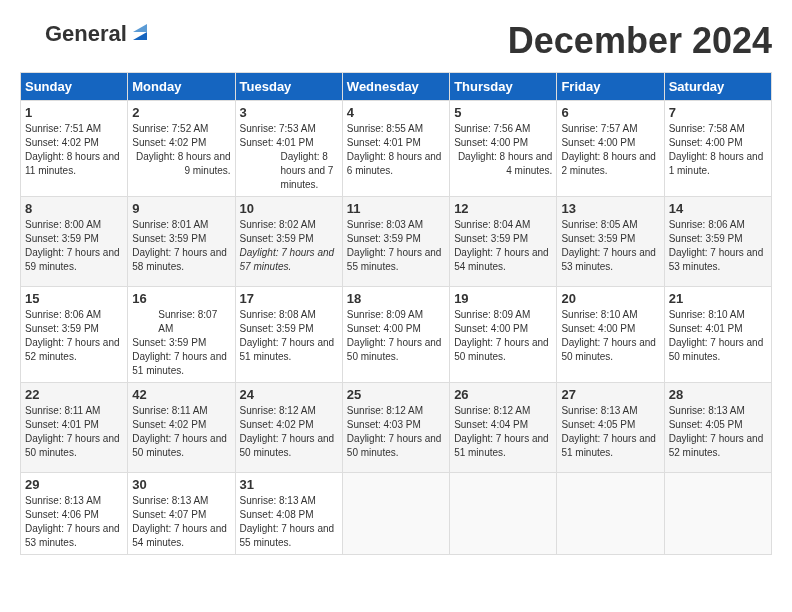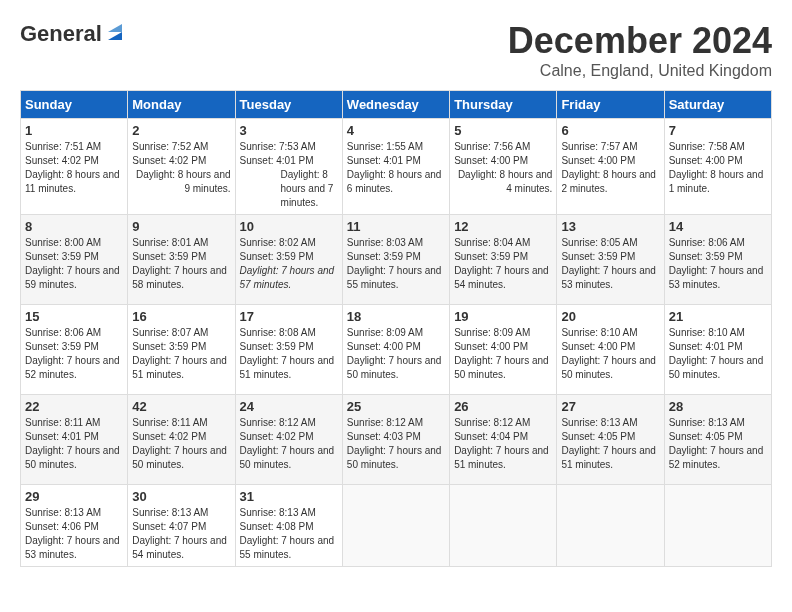--- a/index.html
+++ b/index.html
@@ -11,23 +11,24 @@
       padding: 20px;
     }
     .header {
       display: flex;
       justify-content: space-between;
       align-items: flex-start;
       margin-bottom: 10px;
     }
     .logo-wrapper {
       display: flex;
+      margin-left: 25px;
     }
     .title-block {
-      text-align: right;
+      text-align: center;
     }
     .month-title {
       font-size: 36px;
       font-weight: bold;
       color: #333;
     }
     .location {
       font-size: 16px;
       color: #555;
     }
@@ -84,21 +85,20 @@
           <svg width="22" height="22" viewBox="0 0 22 22">
             <polygon points="4,18 18,10 18,18" fill="#1565c0"></polygon>
             <polygon points="4,10 18,2 18,10" fill="#5b9bd5"></polygon>
           </svg>
         </div>
       </div>
     </div>
   </div>
   <div class="title-block">
     <div class="month-title">December 2024</div>
-    <div class="location">Calne, England, United Kingdom</div>
   </div>
 </div>
 
 <table>
   <thead>
     <tr>
     <th>Sunday</th>
         <th>Monday</th>
         <th>Tuesday</th>
         <th>Wednesday</th>
@@ -122,21 +122,21 @@
           <div style="line-height: 1.4; text-align: right;">Daylight: 8 hours and 9 minutes.</div>
         </td>
         <td>
           <span class="day-num">3</span>
           <div style="line-height: 1.4;">Sunrise: 7:53 AM</div>
           <div style="line-height: 1.4;">Sunset: 4:01 PM</div>
           <div style="line-height: 1.4; margin-left: 41px;">Daylight: 8 hours and 7 minutes.</div>
         </td>
         <td>
           <span class="day-num">4</span>
-          <div style="line-height: 1.4;">Sunrise: 1:55 AM</div>
+          <div style="line-height: 1.4;">Sunrise: 8:55 AM</div>
           <div style="line-height: 1.4;">Sunset: 4:01 PM</div>
           <div style="line-height: 1.4;">Daylight: 8 hours and 6 minutes.</div>
         </td>
         <td>
           <span class="day-num">5</span>
           <div style="line-height: 1.4;">Sunrise: 7:56 AM</div>
           <div style="line-height: 1.4;">Sunset: 4:00 PM</div>
           <div style="line-height: 1.4; text-align: right;">Daylight: 8 hours and 4 minutes.</div>
         </td>
         <td>
@@ -198,21 +198,21 @@
       </tr>
       <tr>
         <td>
           <span class="day-num">15</span>
           <div style="line-height: 1.4;">Sunrise: 8:06 AM</div>
           <div style="line-height: 1.4;">Sunset: 3:59 PM</div>
           <div style="line-height: 1.4;">Daylight: 7 hours and 52 minutes.</div>
         </td>
         <td>
           <span class="day-num">16</span>
-          <div style="line-height: 1.4;">Sunrise: 8:07 AM</div>
+          <div style="line-height: 1.4; margin-left: 26px;">Sunrise: 8:07 AM</div>
           <div style="line-height: 1.4;">Sunset: 3:59 PM</div>
           <div style="line-height: 1.4;">Daylight: 7 hours and 51 minutes.</div>
         </td>
         <td>
           <span class="day-num">17</span>
           <div style="line-height: 1.4;">Sunrise: 8:08 AM</div>
           <div style="line-height: 1.4;">Sunset: 3:59 PM</div>
           <div style="line-height: 1.4;">Daylight: 7 hours and 51 minutes.</div>
         </td>
         <td>

